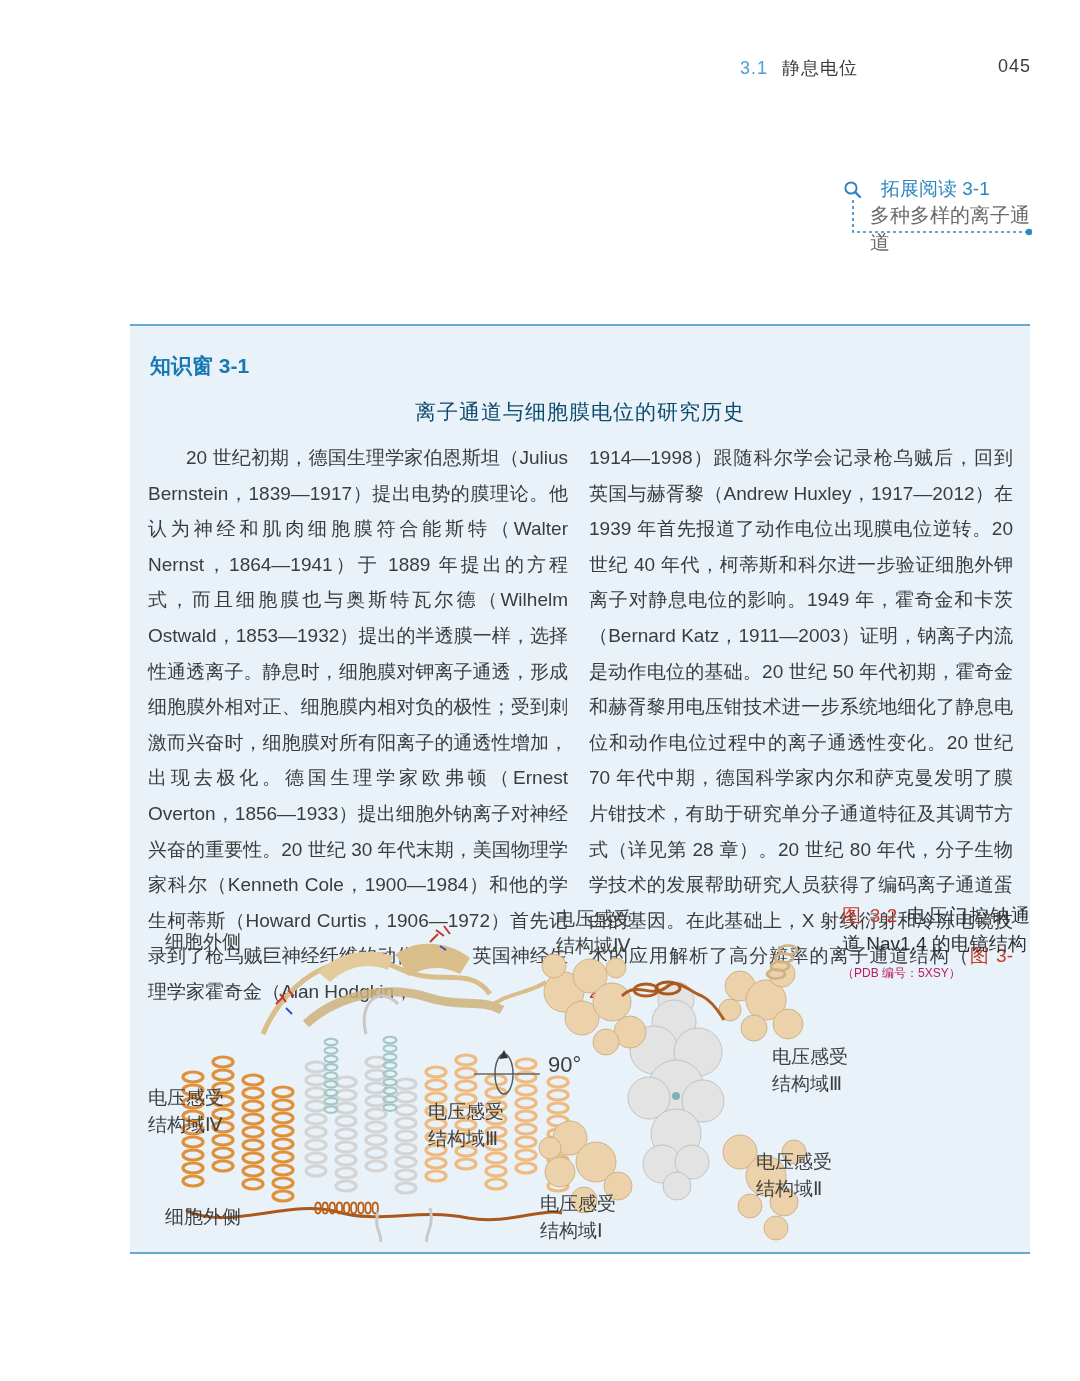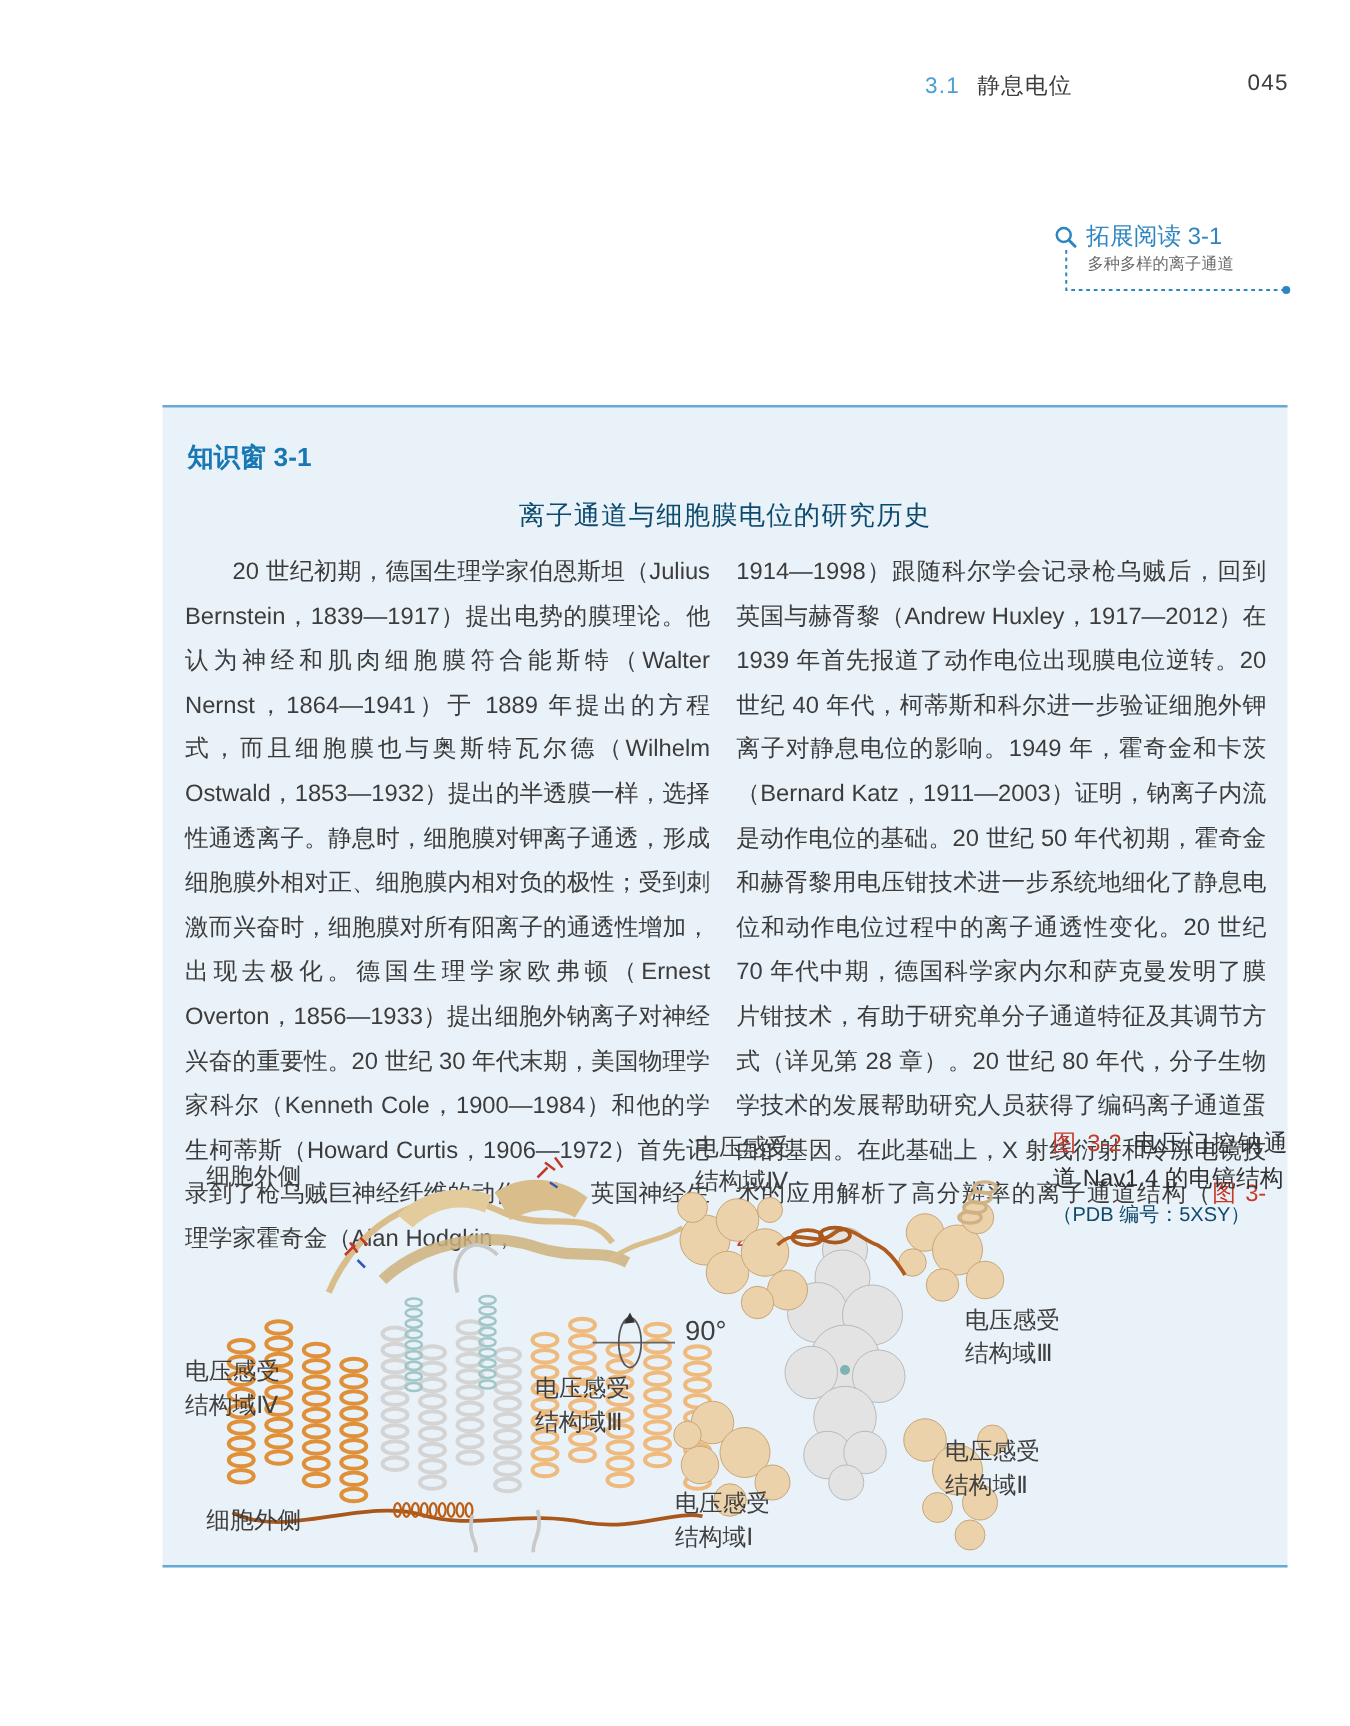--- a/index.html
+++ b/index.html
@@ -15,43 +15,43 @@
   
   .bodytext{position:absolute;left:130px;top:108px;width:714px;
             font-family:"Liberation Serif",serif;font-size:21px;line-height:38px;
             color:#262626;text-align:justify;text-justify:inter-ideograph;}
   .redref{color:#c43b2c;}
 
   
   .margin-note{position:absolute;left:843px;top:176px;width:196px;height:64px;font-size:18px;}
   .mn-dash{position:absolute;left:0;top:0;}
   .mn-row{position:absolute;left:0;top:0;display:flex;align-items:center;}
-  .mn-label{color:#2e86c1;font-size:19px;margin-left:7px;}
-  .mn-text{position:absolute;left:27px;top:26px;color:#6b6b6b;font-size:13px;}
+  .mn-label{color:#2e86c1;font-size:19px;margin-left:19px;}
+  .mn-text{position:absolute;left:27px;top:26px;color:#6b6b6b;font-size:20px;}
 
   
   .kbox{position:absolute;left:130px;top:324px;width:900px;height:930px;background:#e9f2f9;
         border-top:2px solid #66a9d4;border-bottom:2px solid #66a9d4;box-sizing:border-box;}
   .kbox-tag{position:absolute;left:20px;top:26px;color:#1878b4;font-size:21px;font-weight:bold;}
   .kbox-title{position:absolute;left:0;top:72px;width:100%;text-align:center;color:#0c4a6e;
               font-size:21px;letter-spacing:1px;}
   .kcol{position:absolute;top:114px;width:420px;font-size:19px;line-height:35.6px;color:#3c3c3c;
         text-align:justify;text-justify:inter-ideograph;}
   .kcol-left{left:18px;text-indent:2em;}
   .kcol-right{left:459px;width:424px;}
 
   
   .figlabel{position:absolute;font-size:19px;line-height:27px;color:#3f3f3f;white-space:nowrap;}
   .fig-svg{position:absolute;}
   .rot-icon{position:absolute;left:344px;top:720px;display:flex;align-items:flex-start;}
   .rot-icon span{font-size:22px;color:#3f3f3f;margin-left:2px;margin-top:6px;}
   .figcap{position:absolute;left:712px;top:576px;width:188px;font-size:19px;line-height:28px;
           color:#303030;text-align:justify;}
   .figcap .cap-label{color:#c43b2c;margin-right:8px;}
-  .figcap .cap-pdb{font-size:16px;color:#0c4a6e;margin-top:3px;line-height:24px;}
+  .figcap .cap-pdb{font-size:12px;color:#be185d;margin-top:3px;line-height:24px;}
 </style>
 </head>
 <body>
 
 <div class="page">
 
   <div class="runhead">
     <span class="sec-num">3.1</span><span class="sec-title">静息电位</span>
   </div>
   <div class="pagenum">045</div>

